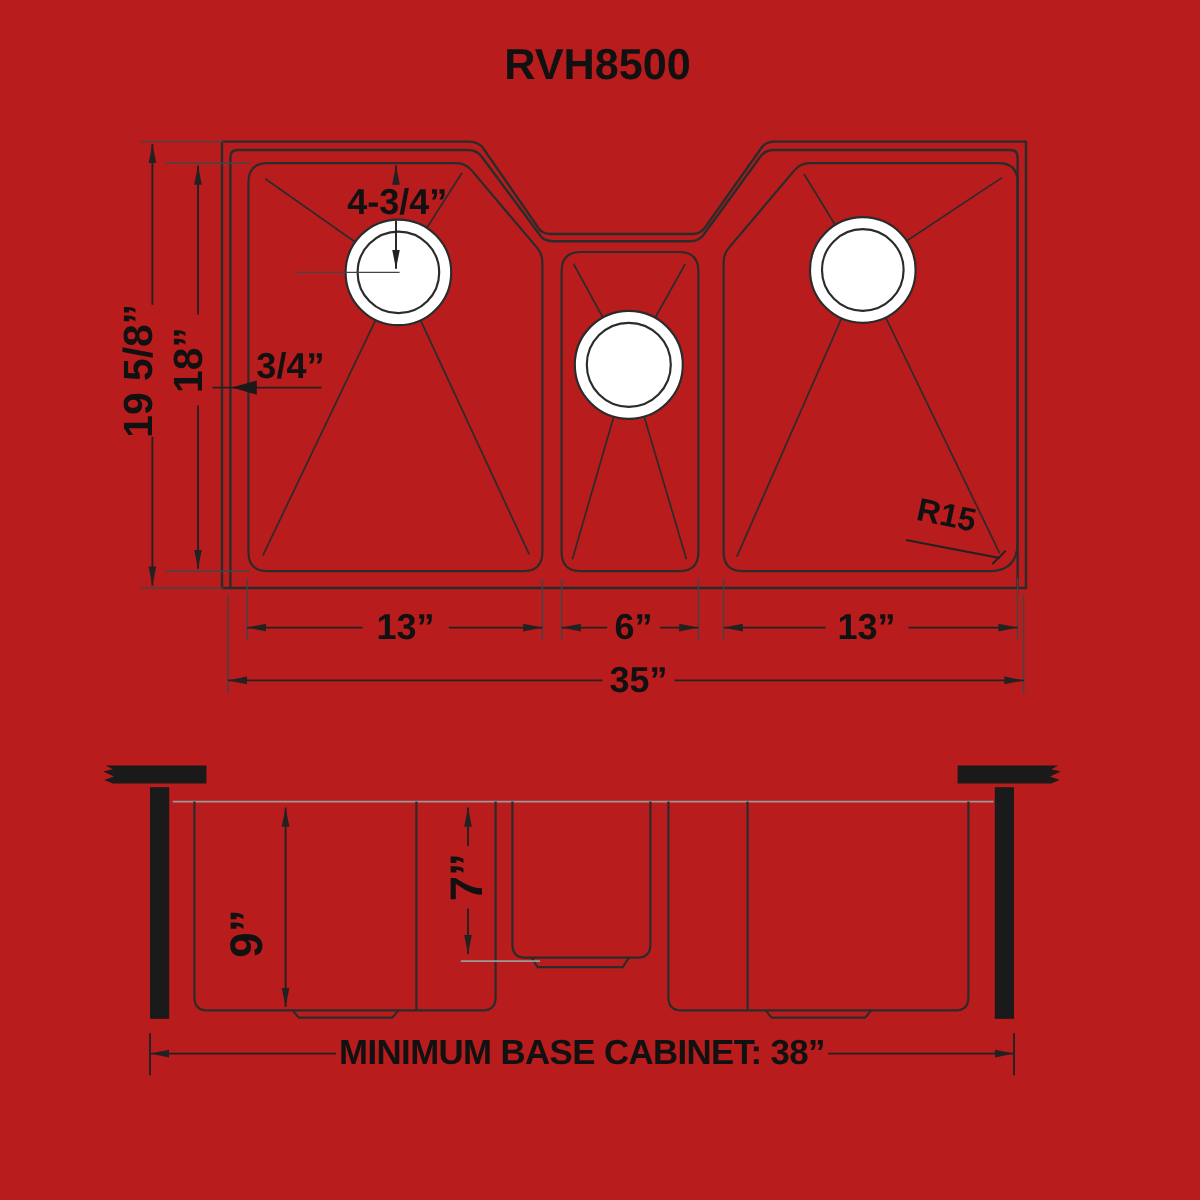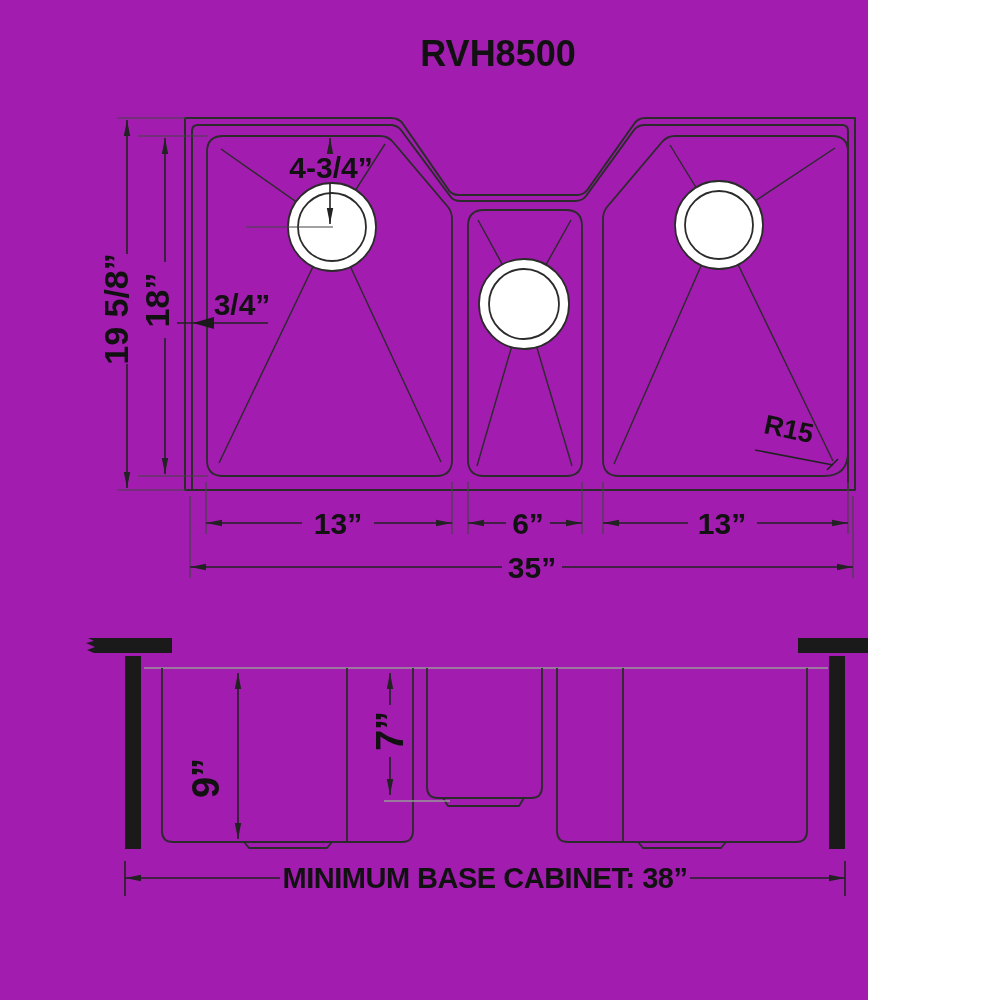--- a/index.html
+++ b/index.html
@@ -1,16 +1,16 @@
 <!DOCTYPE html>
 <html><head>
 <meta charset="utf-8">
 <style>
   html,body{margin:0;padding:0;background:#ffffff;}
-  .page{width:868px;height:1000px;background:#a21caf;position:relative;overflow:hidden;
+  .page{width:1000px;height:1000px;background:#b91c1c;position:relative;overflow:hidden;
         font-family:"Liberation Sans", sans-serif;}
   svg{display:block;}
   text{font-family:"Liberation Sans", sans-serif;font-weight:bold;fill:#111;}
   .outline{fill:none;stroke:#2b2b2b;stroke-width:2;stroke-linejoin:round;stroke-linecap:round;}
   .bowl{fill:none;stroke:#2b2b2b;stroke-width:1.8;stroke-linejoin:round;}
   .groove{fill:none;stroke:#2b2b2b;stroke-width:1.4;}
   .dim{fill:none;stroke:#222;stroke-width:1.6;}
   .ext{fill:none;stroke:#444;stroke-width:1.2;}
   .thin{fill:none;stroke:#999;stroke-width:1.4;}
   .solid{fill:#1a1a1a;stroke:none;}

